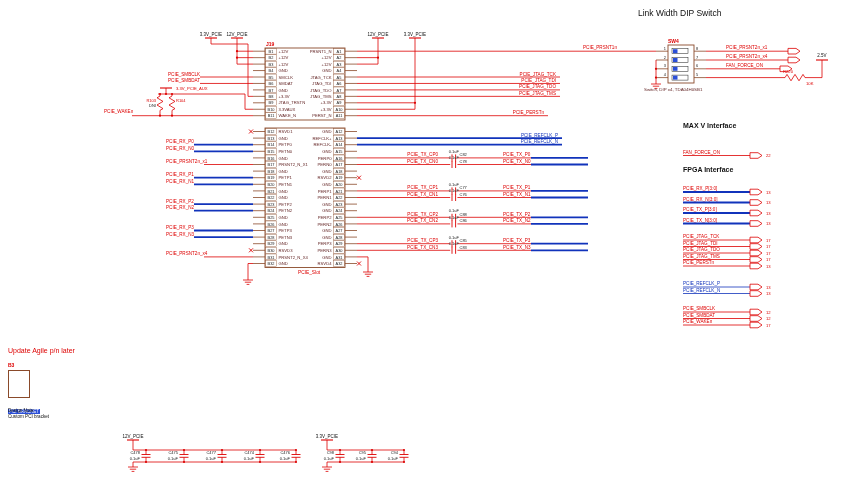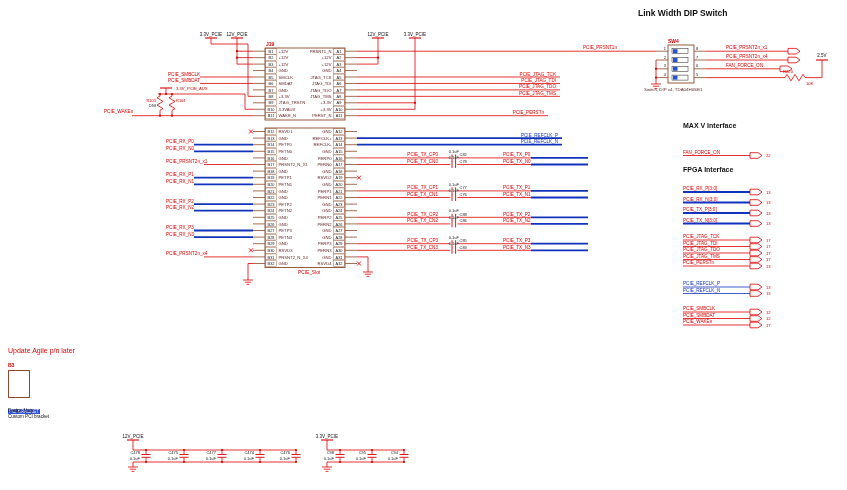--- a/index.html
+++ b/index.html
@@ -1,20 +1,20 @@
 <!DOCTYPE html>
 <html><head>
 <meta charset="utf-8">
 <style>
   html,body{margin:0;padding:0;background:#fff;}
   .canvas{position:relative;width:847px;height:490px;background:#ffffff;overflow:hidden;
           font-family:"Liberation Sans", sans-serif;}
   svg{position:absolute;left:0;top:0;font-family:"Liberation Sans", sans-serif;}
   .abs{position:absolute;white-space:nowrap;}
-  .title-lg{font-weight:bold;font-size:8.5px;color:#111;}
+  .title-lg{font-weight:normal;font-size:8.5px;color:#111;}
   .title-sm{font-weight:bold;font-size:7px;color:#111;}
   .note-red{color:#dd0000;font-size:7px;}
   .refdes-red{color:#dd0000;font-size:5px;font-weight:bold;}
   .bracket-box{width:20px;height:26px;border:1px solid #8a4a2a;background:#fff;}
   .bracket-label{background:#2b4fd8;color:#fff;font-size:4.5px;padding:0 1px;display:inline-block;}
   .note-black{color:#111;font-size:4.6px;}
 </style>
 </head>
 <body>
 

